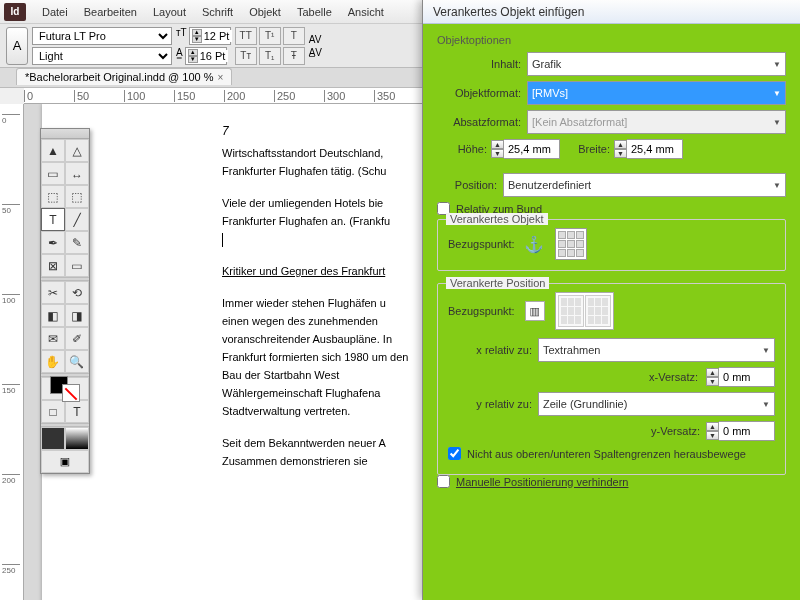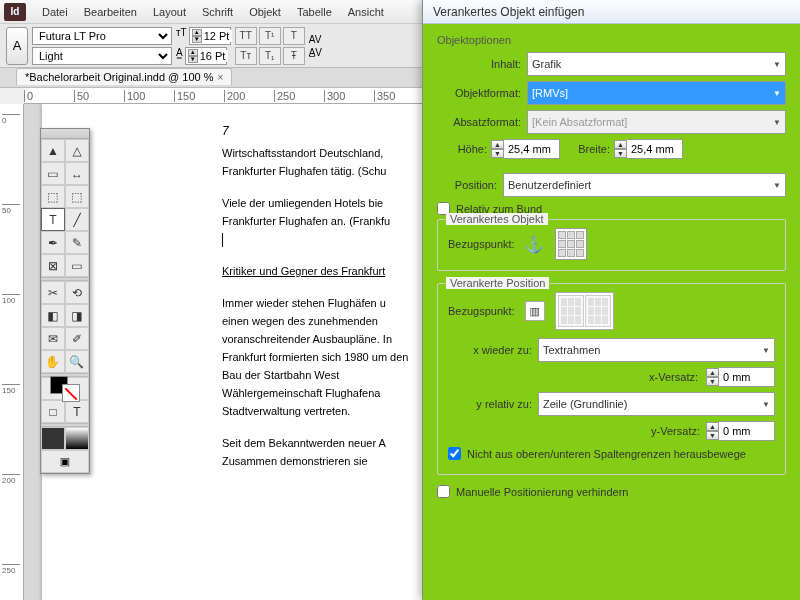--- a/index.html
+++ b/index.html
@@ -324,21 +324,21 @@
               <span></span>
               <span></span>
               <span></span>
               <span></span>
               <span></span>
               <span></span>
             </div>
         </div>
       </div>
       <div class="frow">
-          <label>x wieder zu:</label>
+          <label>x relativ zu:</label>
           <div class="sel">
             <span>Textrahmen</span>
             <span class="arr">▼</span>
           </div>
         </div>
       <div class="frow" style="justify-content:flex-end;gap:8px;">
           <label style="width:auto;">x-Versatz:</label>
           <div class="numbox">
             <div class="spinners">
               <span>▲</span>
@@ -363,18 +363,18 @@
             </div>
             <input value="0 mm" style="">
           </div>
         </div>
       <div class="chk" style="margin-top:6px;">
           <input type="checkbox" checked="" style="">
           <span>Nicht aus oberen/unteren Spaltengrenzen herausbewege</span>
         </div>
     </div>
 
-    <div class="chk" style="margin-top:10px;">
+    <div class="chk" style="margin-top:0;text-decoration:underline;">
         <input type="checkbox" style="">
         <span>Manuelle Positionierung verhindern</span>
       </div>
   </div>
 </div>
 
 </body></html>

